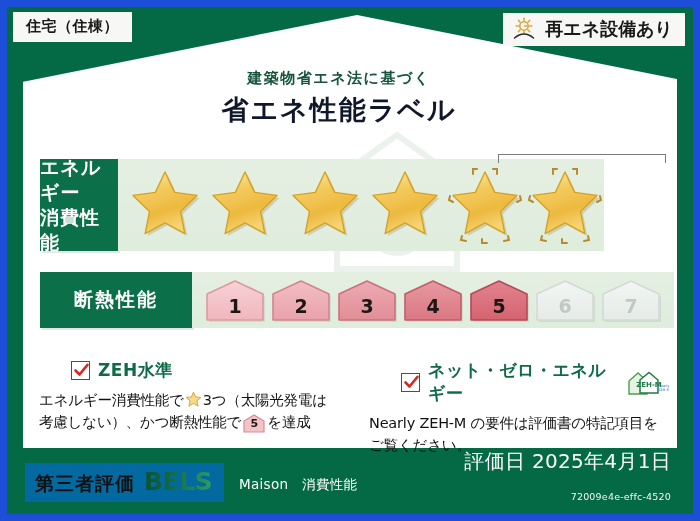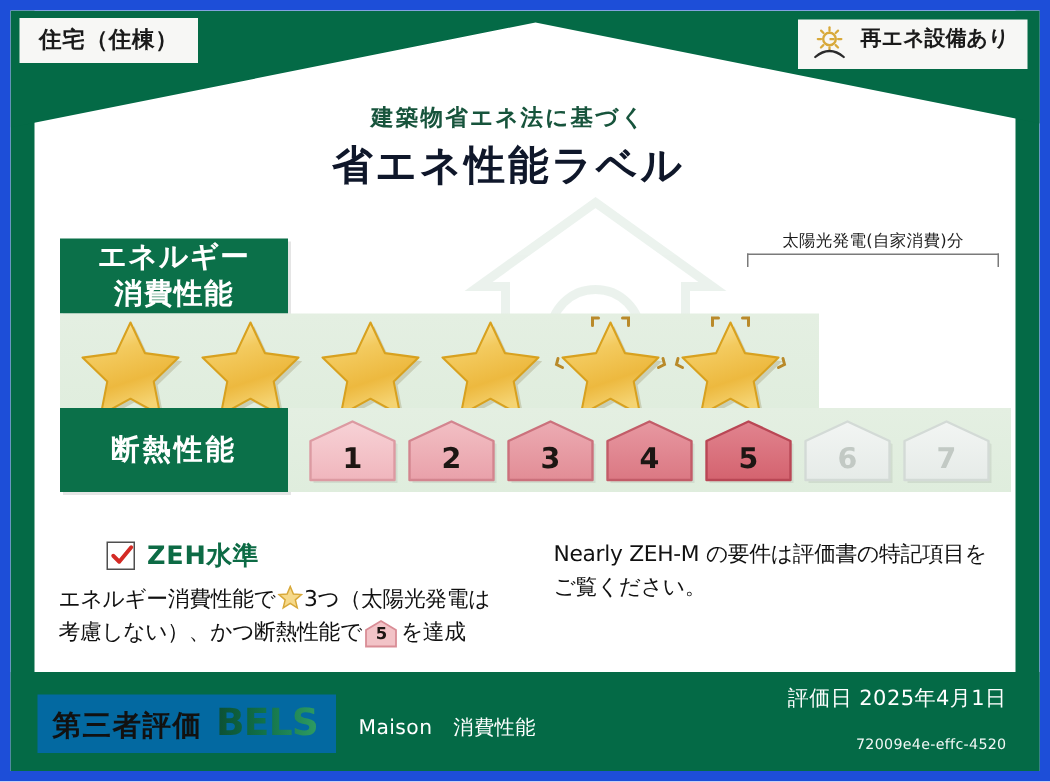--- a/index.html
+++ b/index.html
@@ -35,22 +35,22 @@
     background: #f7f7f5;
     padding: 5px 13px 6px 13px;
     font-size: 15px; font-weight: 700; color: #1a1a1a;
     letter-spacing: .5px;
     z-index: 6;
   }
   .tag-renewable {
     position: absolute; right: 8px; top: 6px;
     background: #f7f7f5;
     padding: 4px 12px 5px 9px;
-    display: flex; align-items: flex-start; gap: 7px;
-    font-size: 14px; font-weight: 700; color: #1a1a1a;
+    display: flex; align-items: center; gap: 7px;
+    font-size: 18px; font-weight: 700; color: #1a1a1a;
     z-index: 6;
   }
   .sun-icon { width: 26px; height: 24px; flex: 0 0 26px; }
 
   
   .title-wrap {
     position: absolute; left: 0; top: 62px; width: 664px;
     text-align: center; z-index: 5; font-family: Liberation Serif, serif;
   }
   .title-sub {
@@ -67,21 +67,21 @@
     position: absolute; left: 300px; top: 120px;
     width: 180px; height: 150px;
     opacity: .13; z-index: 1; pointer-events: none;
   }
 
   
   .perf-row {
     position: absolute; display: flex; align-items: stretch;
     z-index: 3;
   }
-  .row-energy { left: 33px; top: 152px; width: 506px; height: 92px; flex-direction: column; }
+  .row-energy { left: 33px; top: 152px; width: 564px; height: 92px; }
   .row-insul  { left: 33px; top: 265px; width: 634px; height: 56px; }
 
   .row-label {
     background: #0b7049;
     color: #ffffff;
     display: flex; flex-direction: column;
     align-items: center; justify-content: center;
     font-weight: 700;
     box-shadow: 2px 2px 0 rgba(0,0,0,.10);
   }
@@ -176,21 +176,21 @@
     -webkit-text-fill-color: transparent; color: #117048;
   }
   .footer-project {
     position: absolute; left: 232px; bottom: 20px;
     color: #ffffff; font-size: 13.5px; letter-spacing: .3px; z-index: 7;
   }
   .footer-right {
     position: absolute; right: 22px; bottom: 12px;
     text-align: right; color: #ffffff; z-index: 7;
   }
-  .footer-date { font-size: 14px; font-weight: 400; letter-spacing: .3px; }
+  .footer-date { font-size: 20px; font-weight: 400; letter-spacing: .3px; }
   .footer-id { font-size: 9.5px; letter-spacing: .2px; margin-top: 16px; opacity: .95; }
 </style>
 </head>
 <body>
 
 <div id="label-root">
 
   <div class="rail-l"></div>
   <div class="rail-r"></div>
   <div class="roof"></div>
@@ -221,21 +221,20 @@
     </svg>
     <span>再エネ設備あり</span>
   </div>
 
   <div class="title-wrap">
     <div class="title-sub">建築物省エネ法に基づく</div>
     <div class="title-main">省エネ性能ラベル</div>
   </div>
 
   <div class="solar-note">
-    <div class="solar-note-text">太陽光発電(自家消費)分</div>
     <div class="solar-bracket"></div>
   </div>
 
   <div class="perf-row row-energy">
     <div class="row-label">
       <span>エネルギー</span>
       <span>消費性能</span>
     </div>
     <div class="row-track">
       <div class="stars" id="stars-host">
@@ -458,20 +457,35 @@
     <div class="info-body">
       <span>エネルギー消費性能で</span><svg class="inline-star" viewBox="0 0 17 17">
           <path d="M8.5 1 L10.6 6 L16 6.4 L11.9 9.9 L13.2 15.2 L8.5 12.3 L3.8 15.2 L5.1 9.9 L1 6.4 L6.4 6 Z" fill="#f6d98a" stroke="#d8a93a" stroke-width="1"></path>
         </svg><span>3つ（太陽光発電は考慮しない）、かつ断熱性能で</span><span class="inline-grade"><svg width="22" height="19" viewBox="0 0 22 19" style="position:absolute;left:0;top:0">
             <path d="M1 18 L1 7 L11 1 L21 7 L21 18 Z" fill="#f2c3c7" stroke="#d98d96" stroke-width="1.2"></path>
           </svg><span class="ig-num">5</span></span><span>を達成</span>
     </div>
   </div>
 
   <div class="info info-right">
+    <div class="info-head">
+      <span class="check-box">
+        <svg width="17" height="17" viewBox="0 0 17 17">
+          <path d="M2.5 8.5 L6.5 12.5 L14.5 2.8" fill="none" stroke="#d42a24" stroke-width="2.6" stroke-linecap="round" stroke-linejoin="round"></path>
+        </svg>
+      </span>
+      <span class="info-title">ネット・ゼロ・エネルギー</span>
+      <svg class="zehm-logo" viewBox="0 0 44 28">
+        <path d="M4 26 L4 13 L13 5 L22 13 L22 26 Z" fill="#e8f2e2" stroke="#4e9e53" stroke-width="1.4"></path>
+        <path d="M15 25 L15 12 L24 4.5 L33 12 L33 25 Z" fill="#ffffff" stroke="#1f7a46" stroke-width="1.5"></path>
+        <text x="24" y="19" font-size="7" font-weight="700" fill="#1f7a46" text-anchor="middle" font-family="DejaVu Sans, sans-serif">ZEH-M</text>
+        <text x="39" y="19" font-size="3.4" fill="#2a6fb0" text-anchor="middle" font-family="DejaVu Sans, sans-serif">Nearly</text>
+        <text x="39" y="23" font-size="3.4" fill="#2a6fb0" text-anchor="middle" font-family="DejaVu Sans, sans-serif">ZEH-M</text>
+      </svg>
+    </div>
     <div class="info-body">Nearly ZEH-M の要件は評価書の特記項目をご覧ください。</div>
   </div>
 
   <div class="footer-bels">
     <span class="bels-ja">第三者評価</span>
     <span class="bels-en">BELS</span>
   </div>
   <div class="footer-project">Maison　消費性能</div>
   <div class="footer-right">
     <div class="footer-date">

